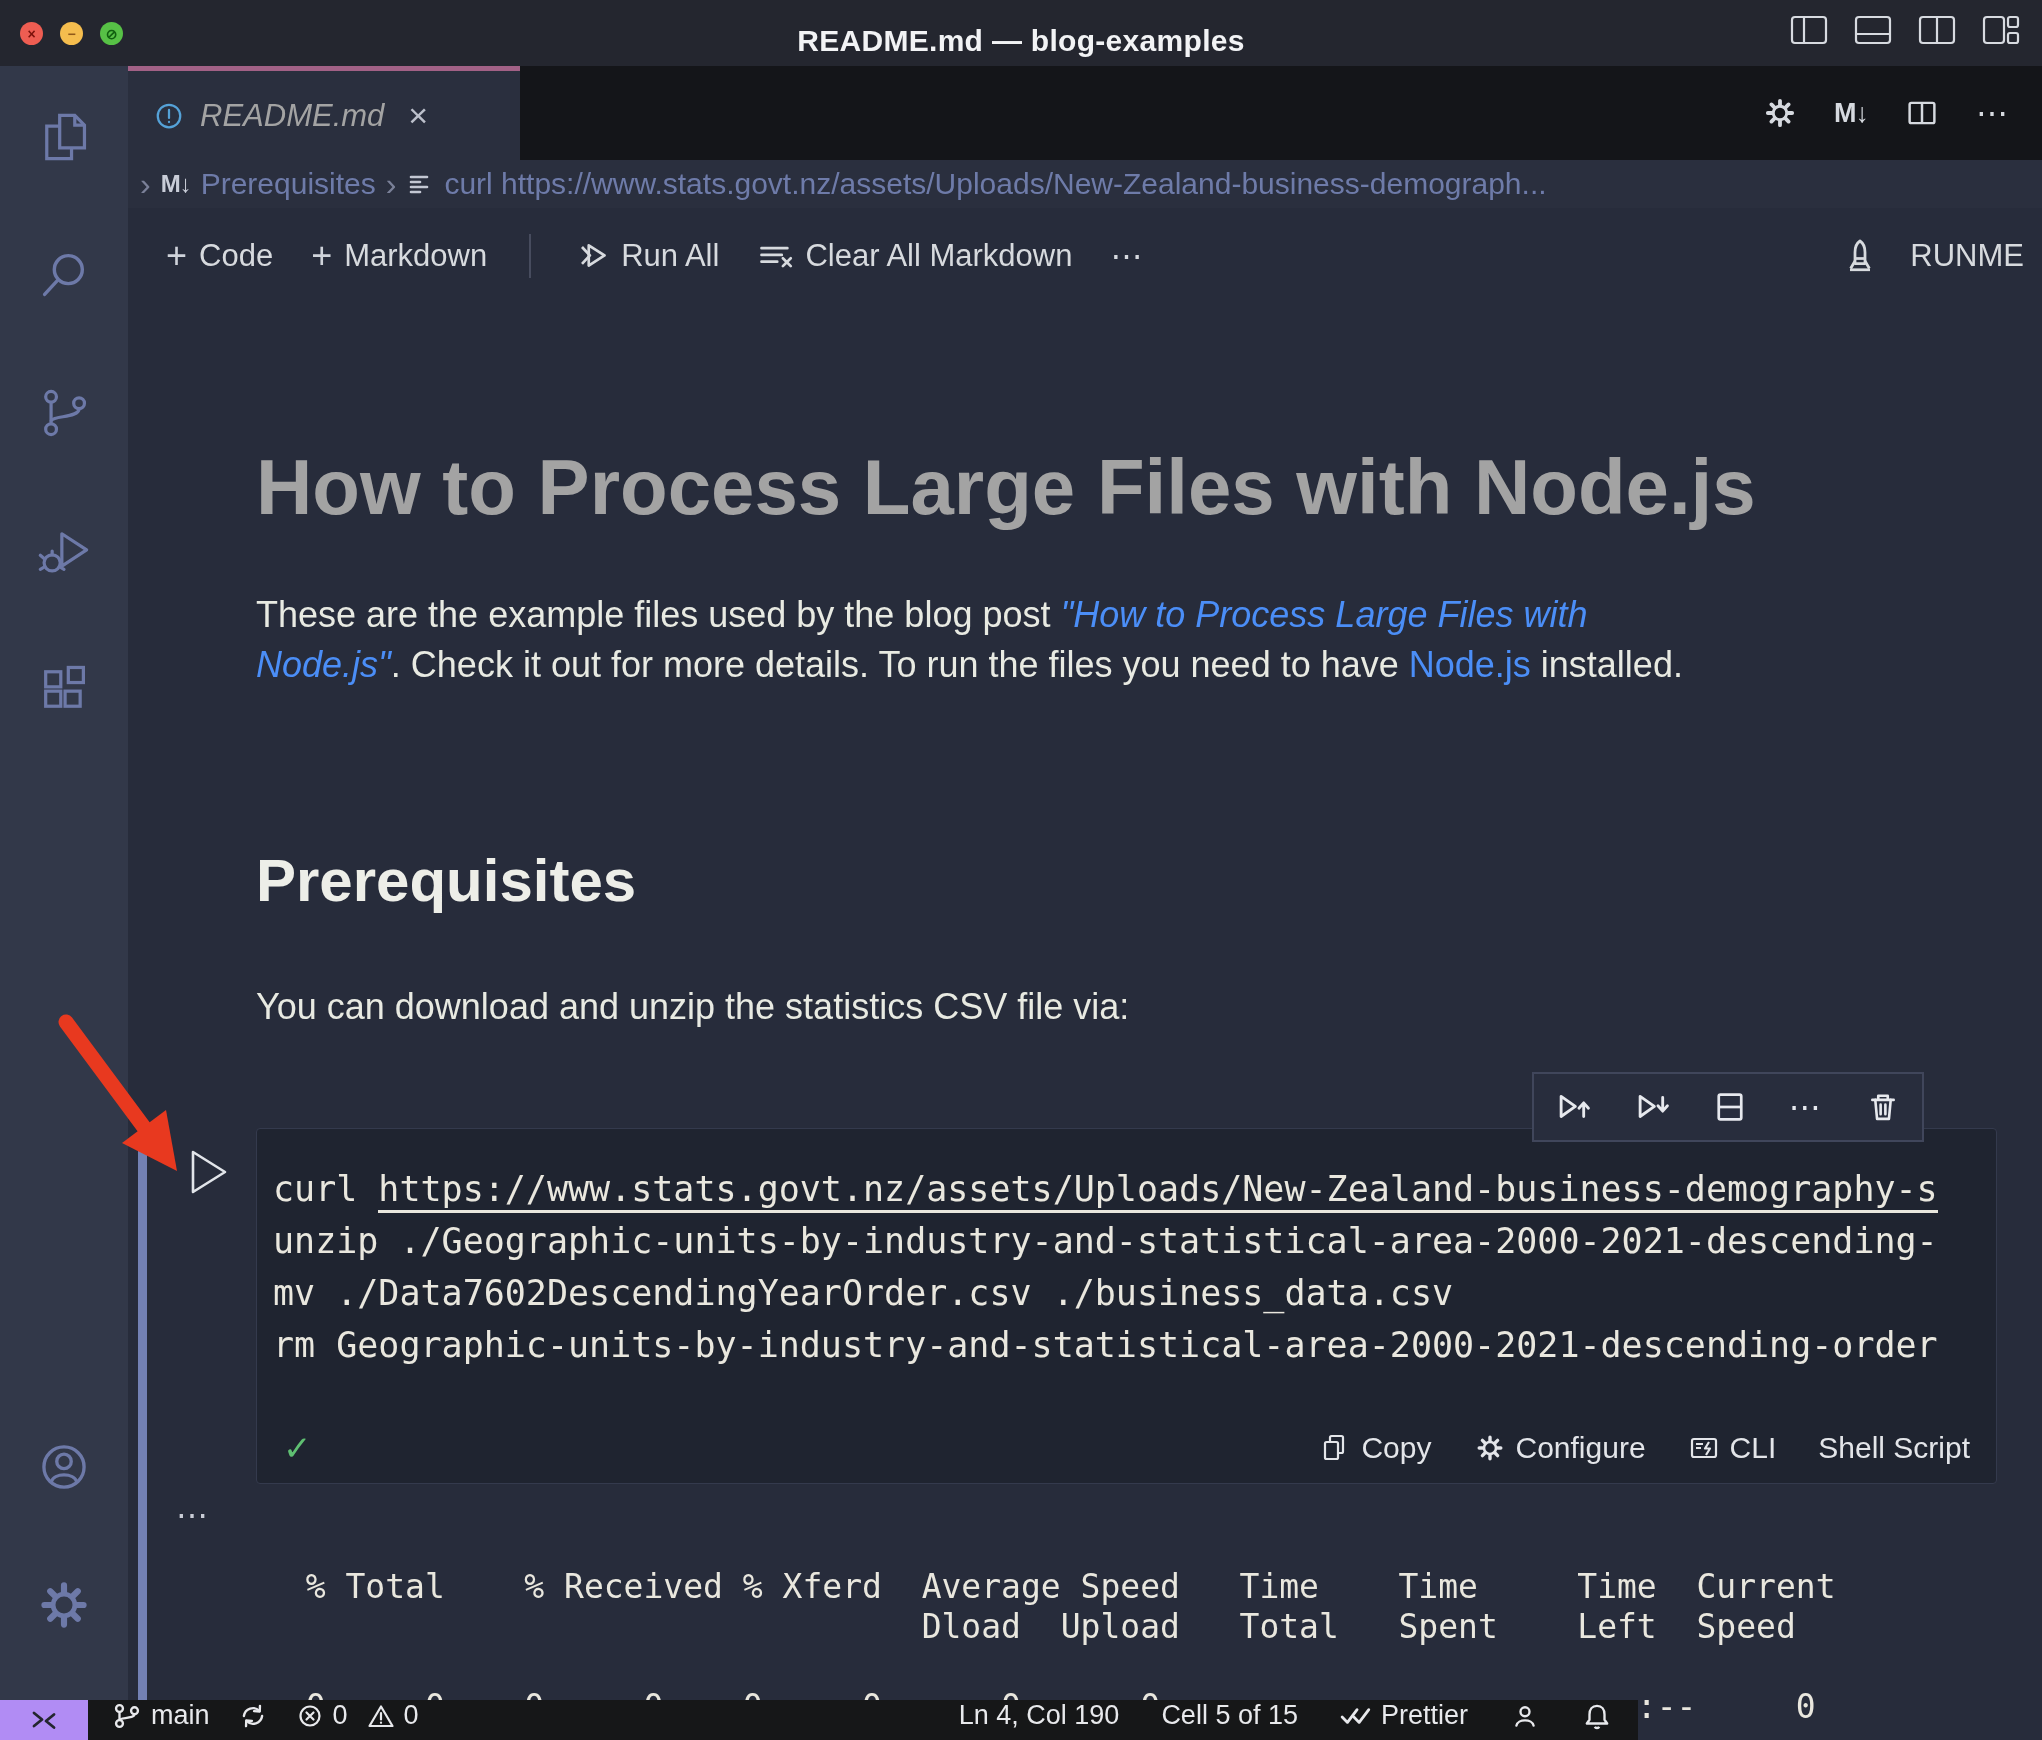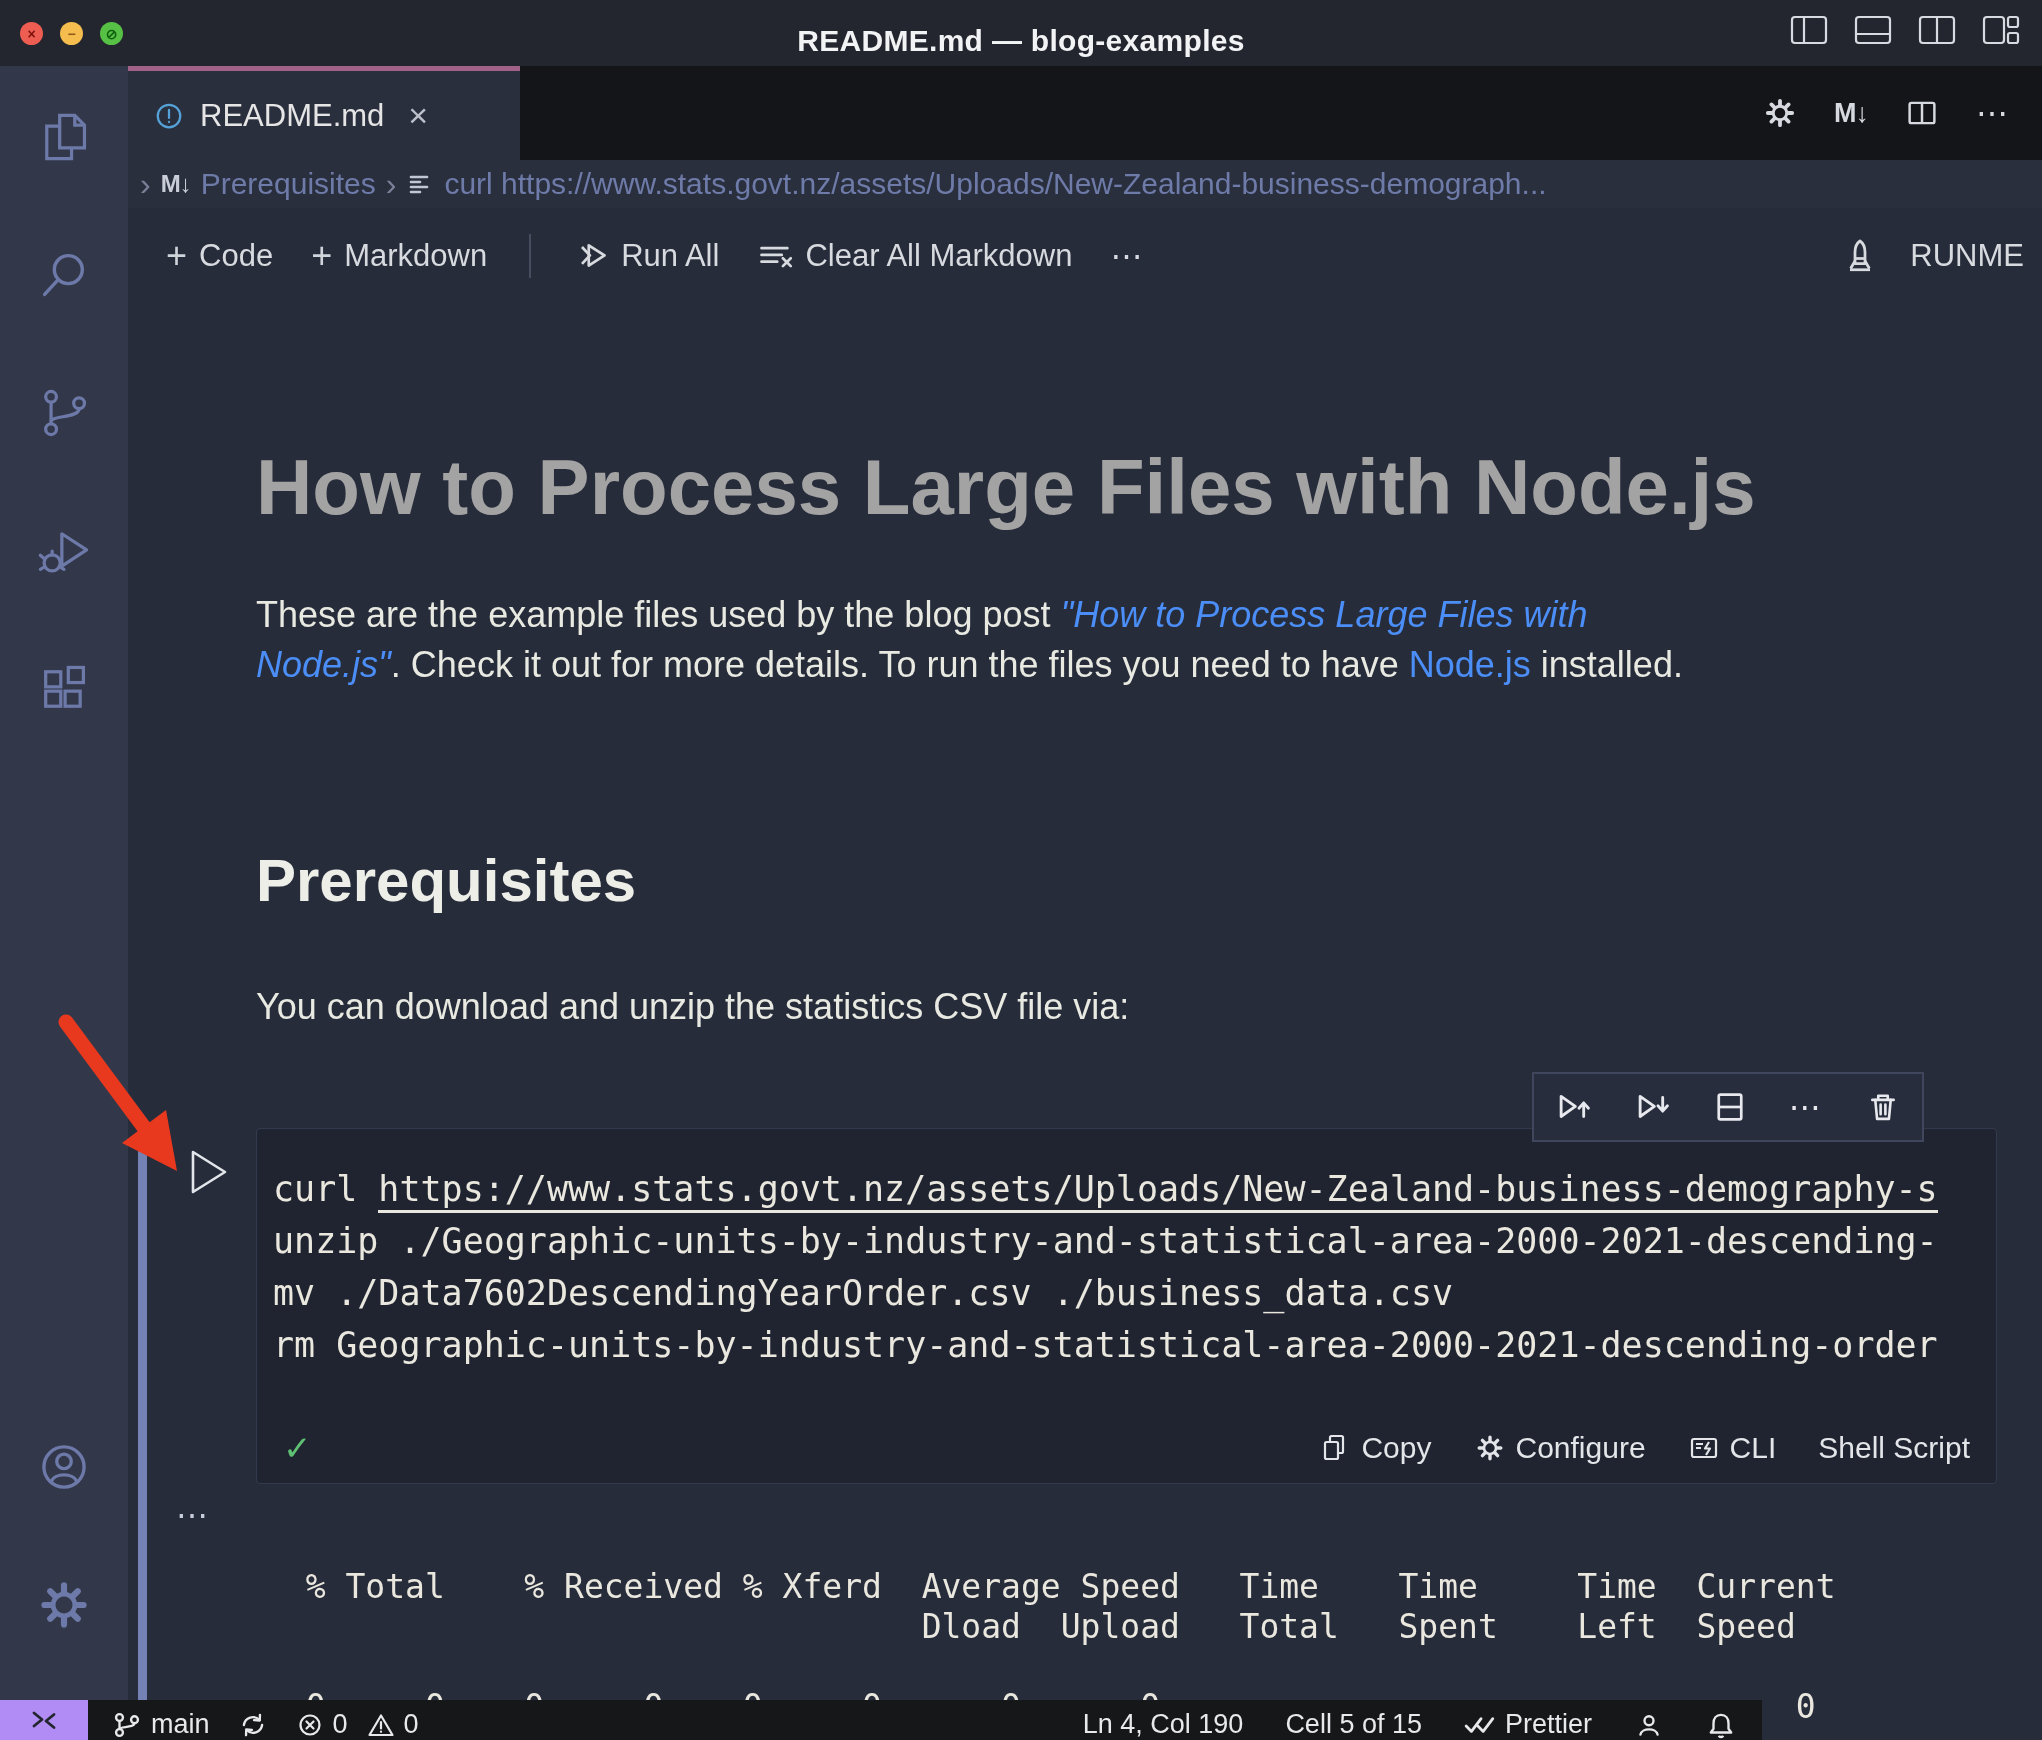--- a/index.html
+++ b/index.html
@@ -28,21 +28,21 @@
   .activitybar{position:absolute;left:0;top:66px;width:128px;height:1634px;background:#323849;color:#6d79a8;z-index:5;}
   .ab-top{display:flex;flex-direction:column;align-items:center;padding-top:42px;gap:80px;}
   .ab-item{width:58px;height:58px;display:flex;align-items:center;justify-content:center;}
   .ab-account{position:absolute;left:35px;top:1372px;}
   .ab-gear{position:absolute;left:35px;top:1510px;}
 
   
   .tabstrip{position:absolute;left:128px;top:66px;right:0;height:94px;background:#141519;z-index:6;}
   .tab{position:absolute;left:0;top:0;width:392px;height:94px;background:#2a2f3e;border-top:5px solid #a26186;
     box-sizing:border-box;display:flex;align-items:center;padding:0 26px;gap:16px;}
-  .tab-label{font-size:31px;color:#e5e5e5;}
+  .tab-label{font-size:31px;color:#a3a3a3;font-style:italic;}
   .tab-close{font-size:34px;color:#bcc0cb;margin-left:8px;}
   .editor-actions{position:absolute;right:32px;top:0;height:94px;display:flex;align-items:center;gap:36px;color:#d6d9df;}
   .md-glyph{font-size:27px;font-weight:700;letter-spacing:-1px;}
   .kebab{font-size:32px;color:#d6d9df;letter-spacing:2px;}
 
   
   .breadcrumbs{position:absolute;left:128px;top:160px;right:0;height:48px;background:#2a2f3e;
     display:flex;align-items:center;padding-left:12px;gap:10px;color:#6e7ba9;font-size:30px;white-space:nowrap;overflow:hidden;z-index:6;}
   .bc-md{color:#c9cdd8;font-size:24px;font-weight:700;letter-spacing:-1px;}
 
@@ -79,22 +79,22 @@
   .cs-right{margin-left:auto;display:flex;gap:42px;}
   .cs-item{display:flex;align-items:center;gap:10px;}
   .check{color:#5fbf72;}
 
   
   .out-dots{position:absolute;left:176px;top:1496px;font-size:32px;color:#c9ccd6;z-index:3;}
   .out-pre{position:absolute;left:266px;top:1534px;font-family:"DejaVu Sans Mono",monospace;font-size:33px;
     line-height:40px;color:#e9e7de;white-space:pre;z-index:3;}
 
   
-  .statusbar{position:absolute;left:0;bottom:0;width:1762px;height:40px;background:#161718;color:#e8e9ec;
-    font-size:27px;display:flex;align-items:flex-end;z-index:20;}
+  .statusbar{position:absolute;left:0;bottom:0;width:1638px;height:40px;background:#161718;color:#e8e9ec;
+    font-size:27px;display:flex;align-items:flex-start;z-index:20;}
   .sb-remote{width:88px;height:40px;background:#b18cf4;display:flex;align-items:center;justify-content:center;color:#24262f;}
   .sb-left{display:flex;align-items:center;gap:28px;margin-left:24px;}
   .sb-group{display:flex;align-items:center;gap:9px;}
   .sb-right{margin-left:auto;display:flex;align-items:center;gap:42px;margin-right:26px;}
 
   .arrow-overlay{position:absolute;left:0;top:0;z-index:30;pointer-events:none;}
 </style>
 </head>
 <body>
 

